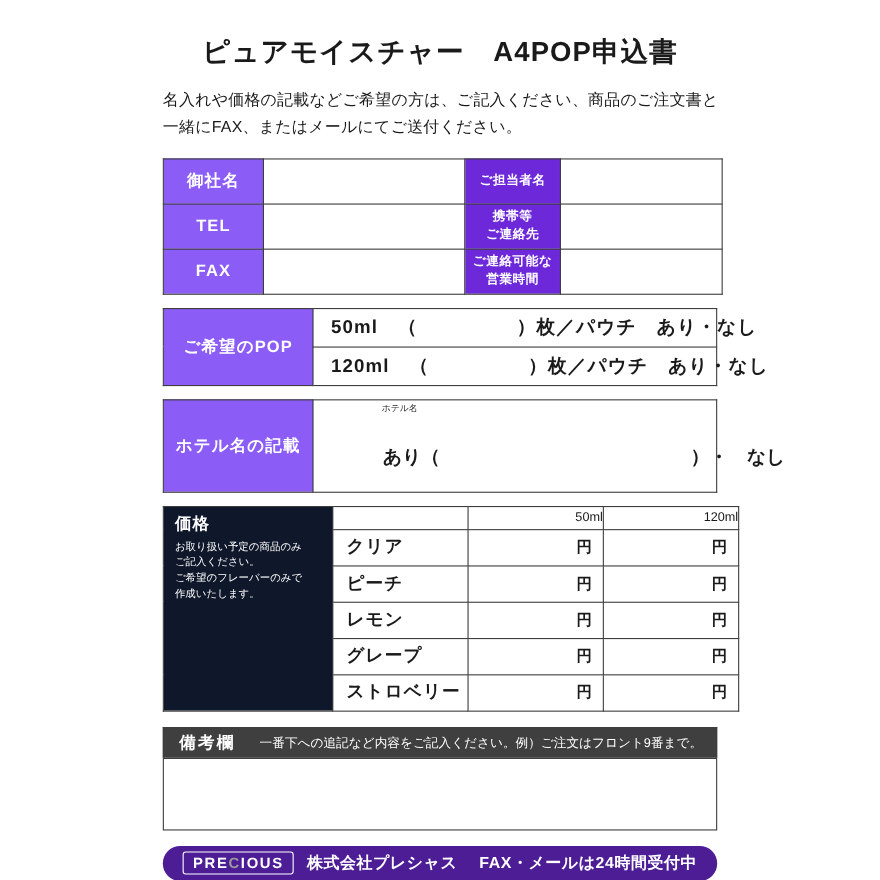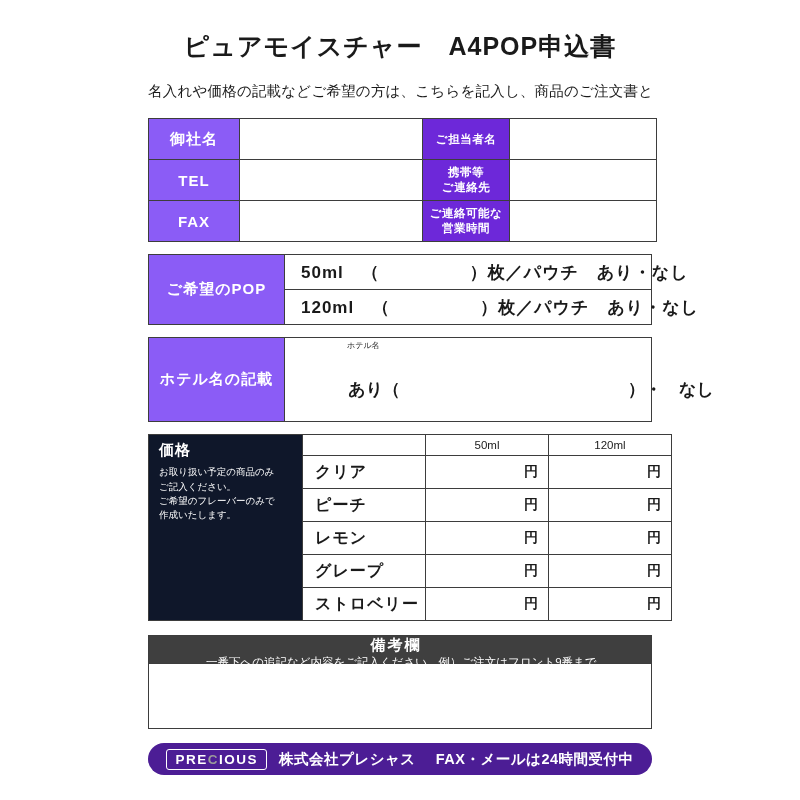--- a/index.html
+++ b/index.html
@@ -112,21 +112,21 @@
     letter-spacing: 0;
   }
 
   
   .price-tbl { margin-bottom: 14px; }
   .price-tbl .c1 { width: 135px; }
   .price-tbl .c2 { width: 122px; }
   .price-tbl .c3 { width: 122px; }
   .price-tbl .c4 { width: 122px; }
   .price-head-cell {
-    text-align: center;
+    text-align: right;
     font-size: 11.5px;
     height: 20px;
   }
   .price-lblcell {
     background: #0f172a;
     color: #fff;
     padding: 6px 8px 8px 10px;
     vertical-align: top;
   }
   .price-lblcell .big {
@@ -160,21 +160,20 @@
   .remarks-head {
     background: #3f3f3f;
     color: #fff;
     border: 1px solid #3d3d3d;
     border-bottom: none;
     height: 28px;
     display: flex;
     align-items: center;
     padding-left: 14px;
     box-sizing: border-box;
-    flex-direction: column;
   }
   .remarks-head .rh-title {
     font-size: 15px;
     font-weight: bold;
     letter-spacing: 2px;
     margin-right: 22px;
   }
   .remarks-head .rh-note {
     font-size: 11.5px;
     letter-spacing: 0;
@@ -222,21 +221,22 @@
   }
 </style>
 </head>
 <body>
 
 <div class="page">
 
   <div class="title">ピュアモイスチャー　A4POP申込書</div>
 
   <div class="intro">
-    <div>名入れや価格の記載などご希望の方は、こちらを記入し、商品のご注文書と</div>
+    <div>名入れや価格の記載などご希望の方は、ご記入ください、商品のご注文書と</div>
+    <div>一緒にFAX、またはメールにてご送付ください。</div>
   </div>
 
   <table class="contact-tbl">
     <tbody>
         <tr>
       <td class="lbl c1">御社名</td>
       <td class="blank c2"></td>
       <td class="lbl-sm c3">ご担当者名</td>
       <td class="blank c4"></td>
     </tr>

